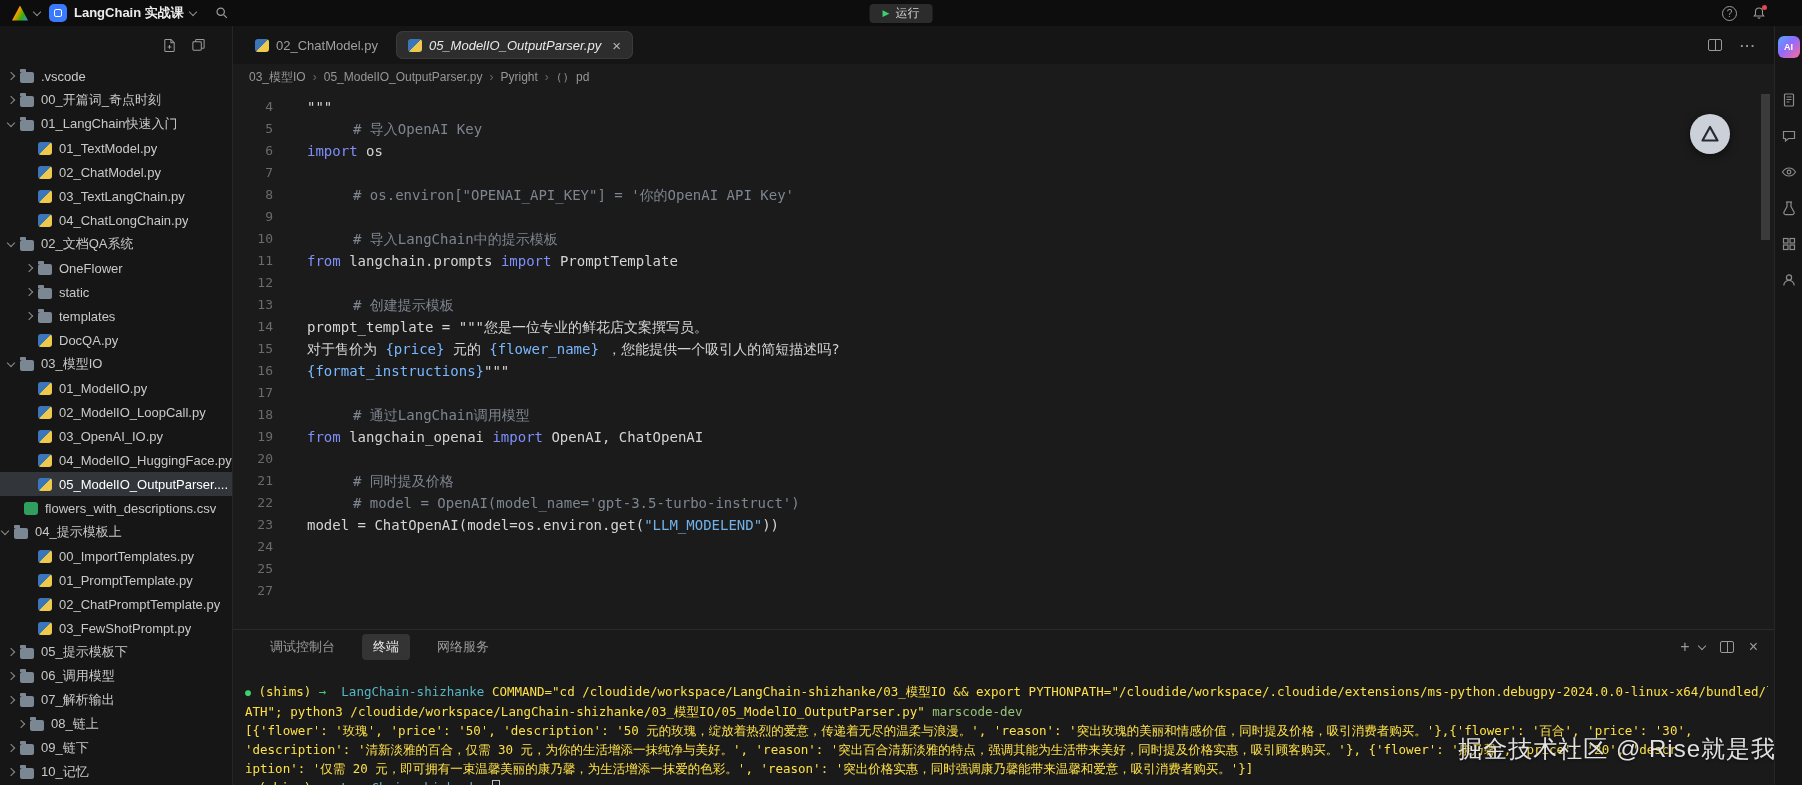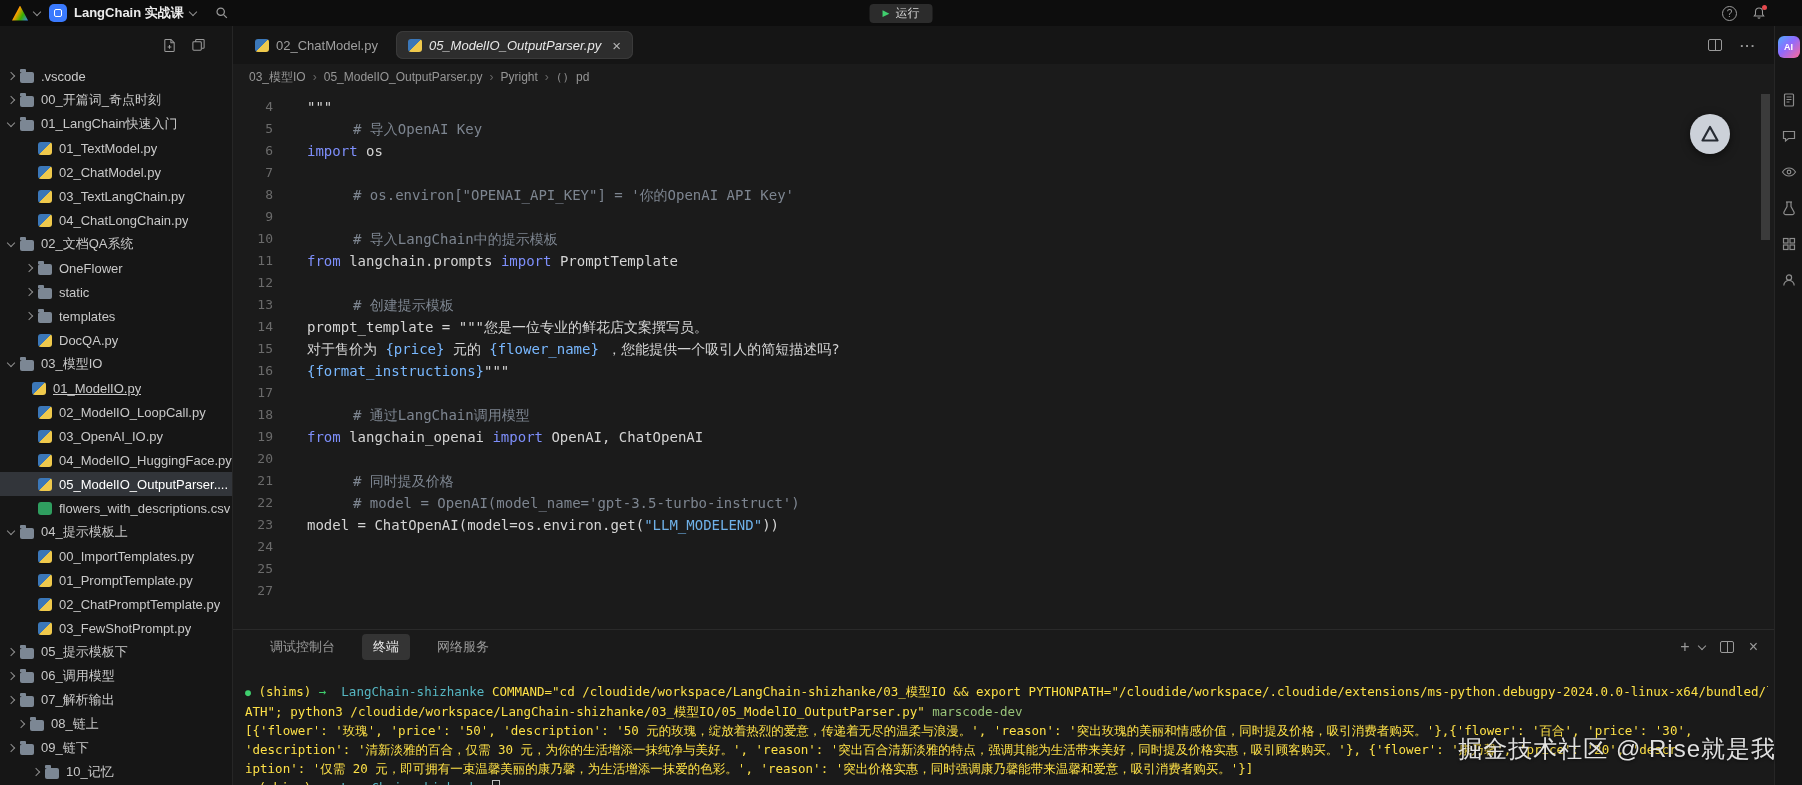--- a/index.html
+++ b/index.html
@@ -224,21 +224,21 @@
       <div class="tree-row" style="padding-left: 26px;">
         <span class="chev hidden"></span>
         <span class="ficon py"></span>
         <span class="flabel">DocQA.py</span>
       </div>
       <div class="tree-row" style="padding-left: 8px;">
         <span class="chev down"></span>
         <span class="ficon folder"></span>
         <span class="flabel">03_模型IO</span>
       </div>
-      <div class="tree-row" style="padding-left: 20px; text-decoration: underline;">
+      <div class="tree-row" style="padding-left: 26px;">
         <span class="chev hidden"></span>
         <span class="ficon py"></span>
         <span class="flabel">01_ModelIO.py</span>
       </div>
       <div class="tree-row" style="padding-left: 26px;">
         <span class="chev hidden"></span>
         <span class="ficon py"></span>
         <span class="flabel">02_ModelIO_LoopCall.py</span>
       </div>
       <div class="tree-row" style="padding-left: 26px;">
@@ -249,26 +249,26 @@
       <div class="tree-row" style="padding-left: 26px;">
         <span class="chev hidden"></span>
         <span class="ficon py"></span>
         <span class="flabel">04_ModelIO_HuggingFace.py</span>
       </div>
       <div class="tree-row selected" style="padding-left: 26px;">
         <span class="chev hidden"></span>
         <span class="ficon py"></span>
         <span class="flabel">05_ModelIO_OutputParser....</span>
       </div>
-      <div class="tree-row" style="padding-left: 26px;">
+      <div class="tree-row" style="padding-left: 12px;">
         <span class="chev hidden"></span>
         <span class="ficon csv"></span>
         <span class="flabel">flowers_with_descriptions.csv</span>
       </div>
-      <div class="tree-row" style="padding-left: 8px;">
+      <div class="tree-row" style="padding-left: 2px;">
         <span class="chev down"></span>
         <span class="ficon folder"></span>
         <span class="flabel">04_提示模板上</span>
       </div>
       <div class="tree-row" style="padding-left: 26px;">
         <span class="chev hidden"></span>
         <span class="ficon py"></span>
         <span class="flabel">00_ImportTemplates.py</span>
       </div>
       <div class="tree-row" style="padding-left: 26px;">
@@ -304,21 +304,21 @@
       <div class="tree-row" style="padding-left: 8px; margin-left: 10px;">
         <span class="chev right"></span>
         <span class="ficon folder"></span>
         <span class="flabel">08_链上</span>
       </div>
       <div class="tree-row" style="padding-left: 8px;">
         <span class="chev right"></span>
         <span class="ficon folder"></span>
         <span class="flabel">09_链下</span>
       </div>
-      <div class="tree-row" style="padding-left: 8px; margin-left: 25px;">
+      <div class="tree-row" style="padding-left: 8px;">
         <span class="chev right"></span>
         <span class="ficon folder"></span>
         <span class="flabel">10_记忆</span>
       </div>
     </div>
 </div>
 
 <div class="main">
 
   <div class="tabbar">

